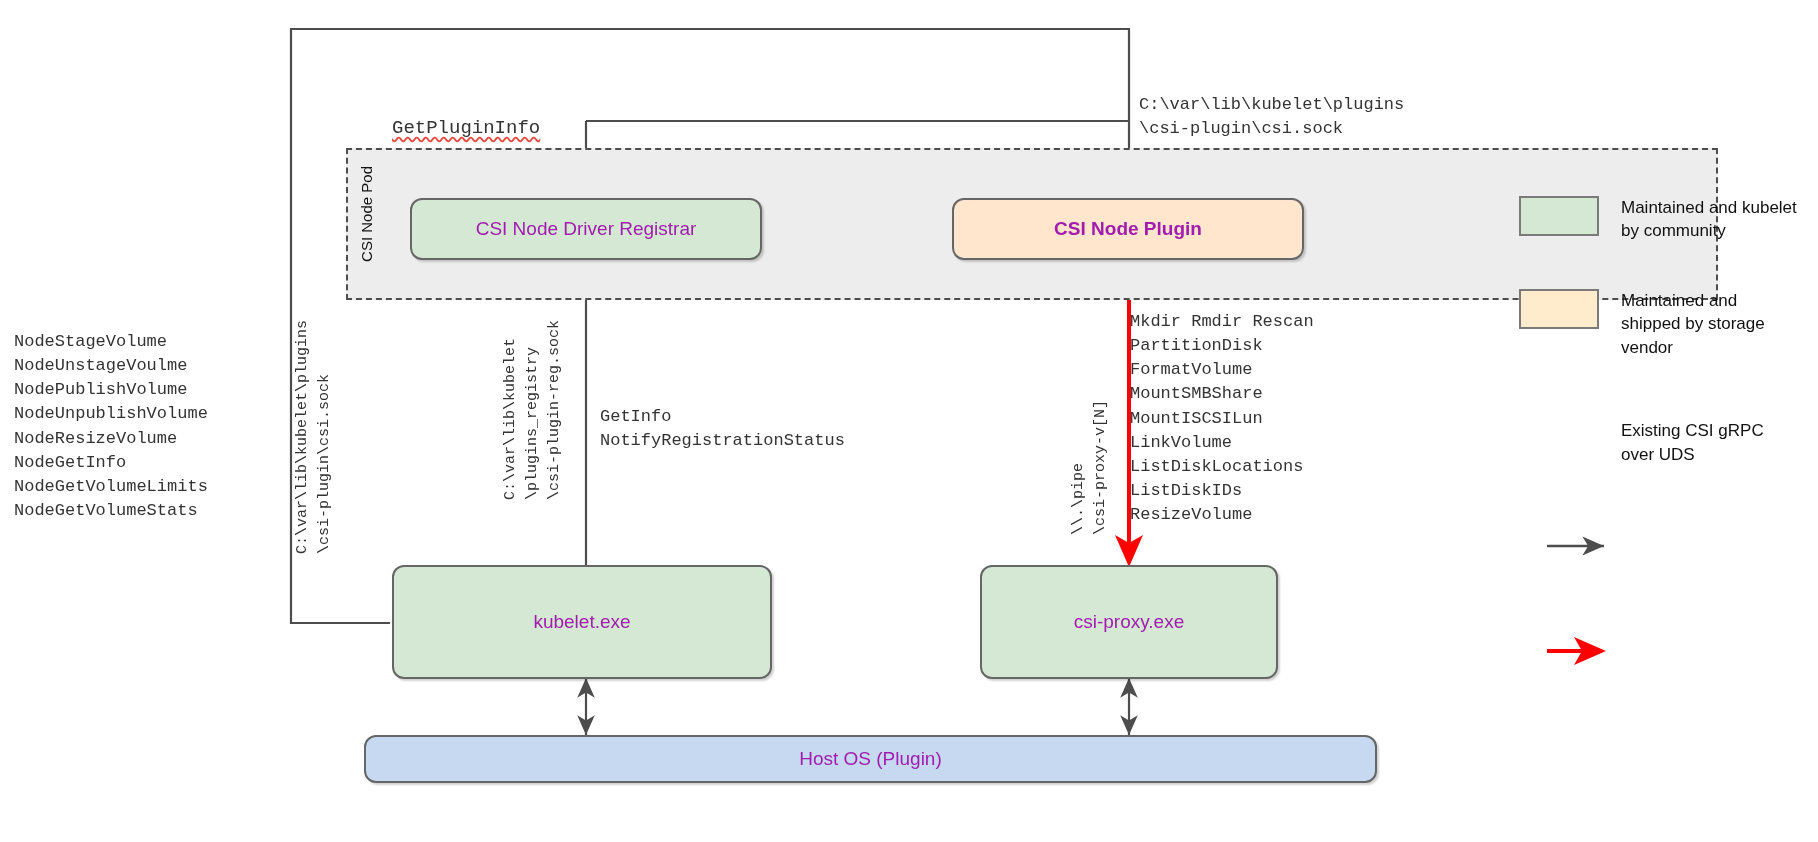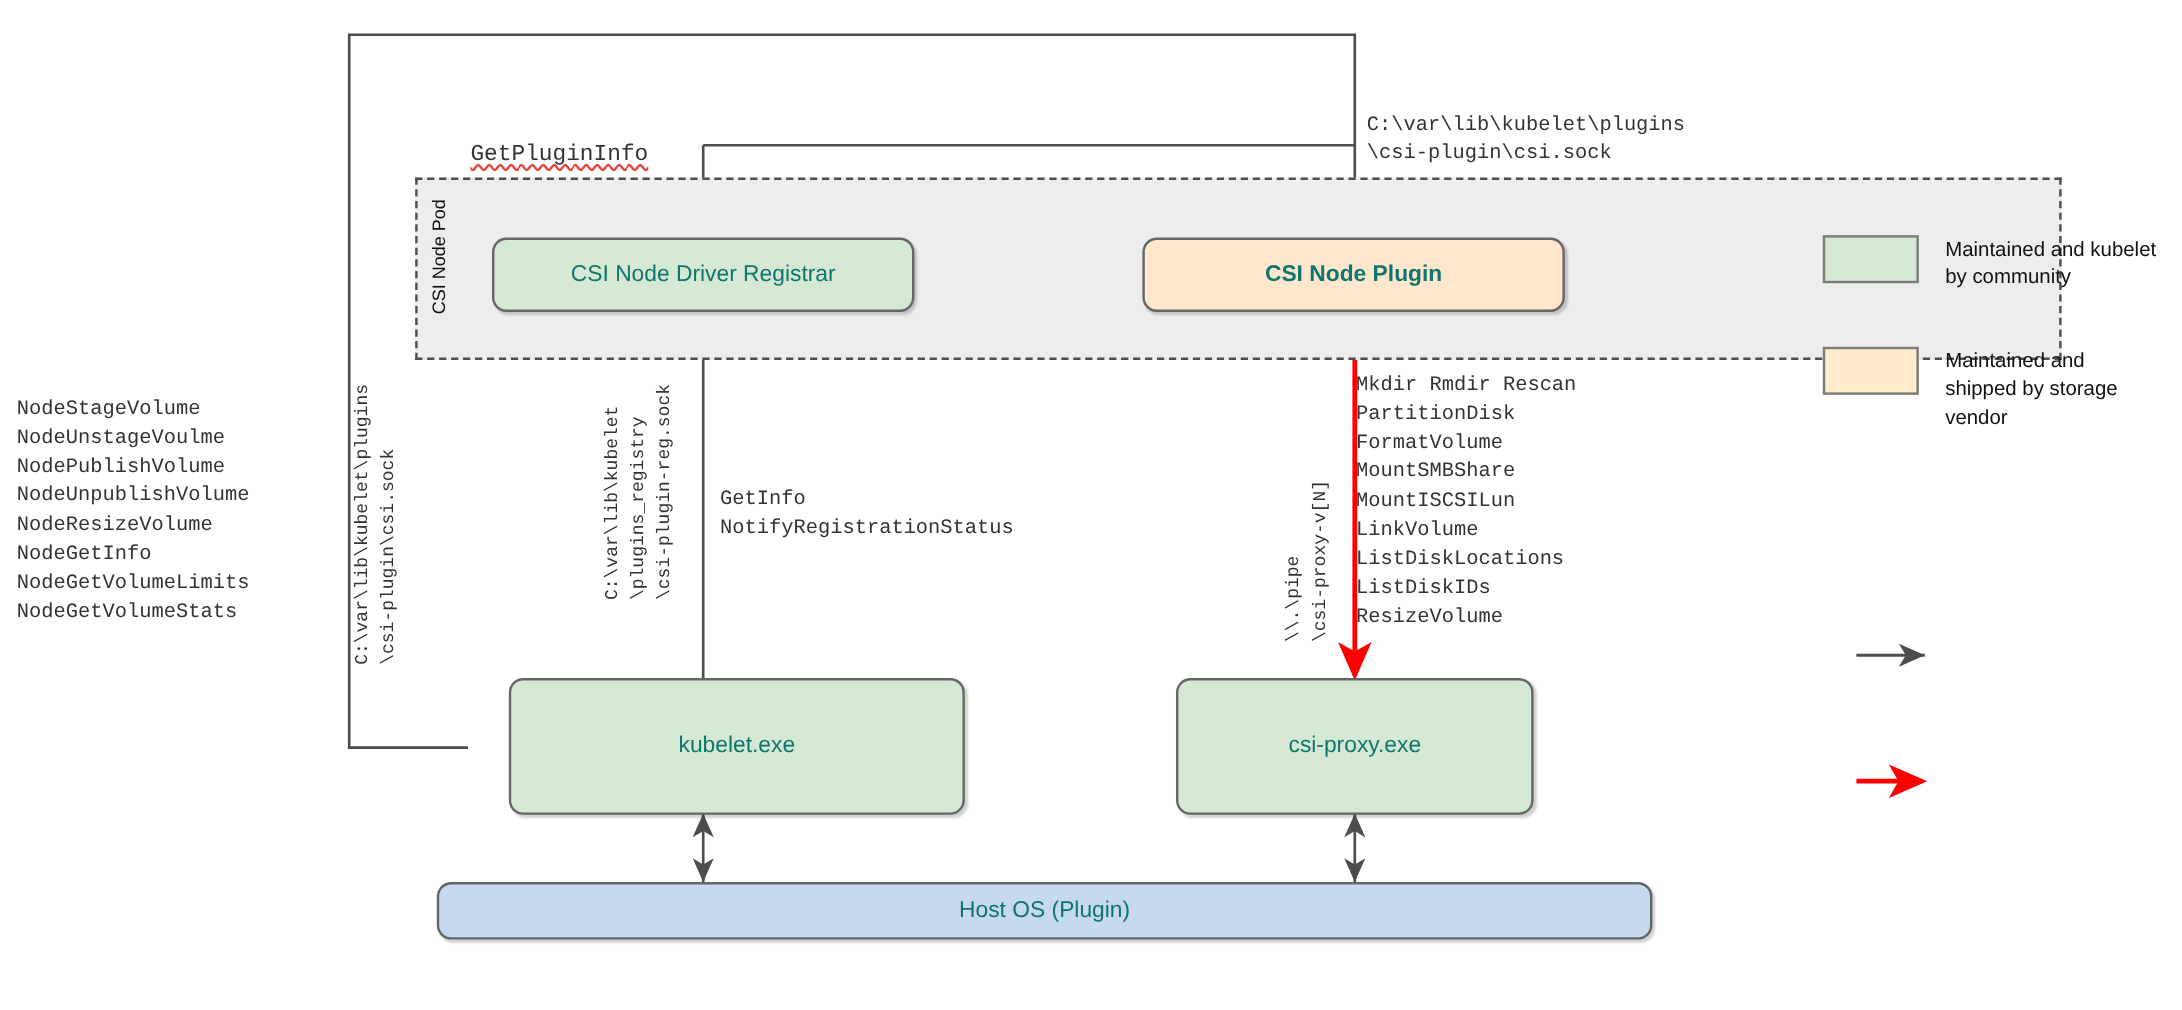--- a/index.html
+++ b/index.html
@@ -28,21 +28,21 @@
     box-sizing: border-box;
     border: 2px solid #666666;
     border-radius: 12px;
     display: flex;
     flex-direction: column;
     align-items: center;
     justify-content: center;
     text-align: center;
     font-size: 19px;
     line-height: 1.35;
-    color: #0f766e;
+    color: #a21caf;
     box-shadow: 2px 2px 2px rgba(0,0,0,0.18);
   }
   .node.green  { background: #d5e8d4; }
   .node.yellow { background: #ffe6cc; font-weight: bold; }
   .node.blue   { background: #c6d9f1; }
 
   
   #pod-container {
     box-sizing: border-box;
     background: #ededed;
@@ -152,21 +152,21 @@
 </div>
 
 <div class="node green abs" style="left:410px; top:198px; width:352px; height:62px;">
   <span>CSI Node Driver Registrar</span>
 </div>
 
 <div class="node yellow abs" style="left:952px; top:198px; width:352px; height:62px;">
   <span>CSI Node Plugin</span>
 </div>
 
-<div class="node green abs" style="left:392px; top:565px; width:380px; height:114px;margin-left:32px;">
+<div class="node green abs" style="left:392px; top:565px; width:380px; height:114px;">
   <span>kubelet.exe</span>
 </div>
 
 <div class="node green abs" style="left:980px; top:565px; width:298px; height:114px;">
   <span>csi-proxy.exe</span>
 </div>
 
 <div class="node blue abs" style="left:364px; top:735px; width:1013px; height:48px;">
   <span>Host OS (Plugin)</span>
 </div>
@@ -213,15 +213,19 @@
   <div style="display:flex; align-items:flex-start; gap:22px; margin-bottom:46px;">
     <div class="legend-swatch green"></div>
     <div class="legend-text" style="width:180px;">Maintained and kubelet by community</div>
   </div>
 
   <div style="display:flex; align-items:flex-start; gap:22px; margin-bottom:60px;">
     <div class="legend-swatch yellow"></div>
     <div class="legend-text" style="width:180px;">Maintained and shipped by storage vendor</div>
   </div>
 
+  <div style="display:flex; align-items:flex-start; gap:22px; margin-bottom:52px;">
+    <div style="width:80px; height:26px;"></div>
+    <div class="legend-text" style="width:180px;">Existing CSI gRPC over UDS</div>
+  </div>
 
 
 </div>
 
 </body></html>

